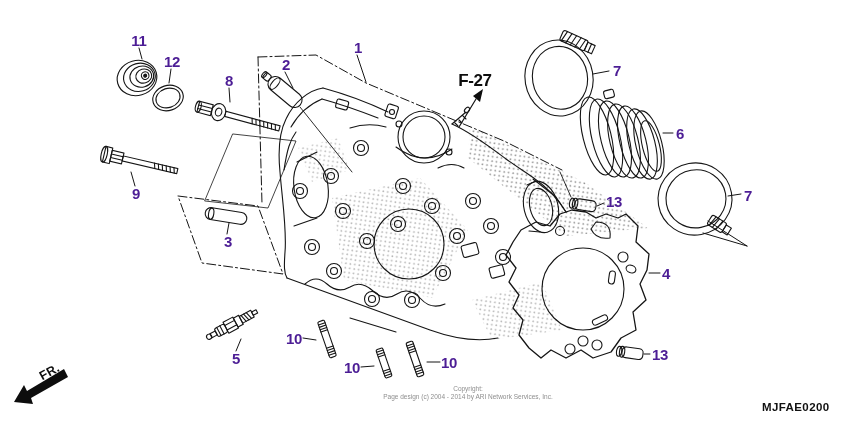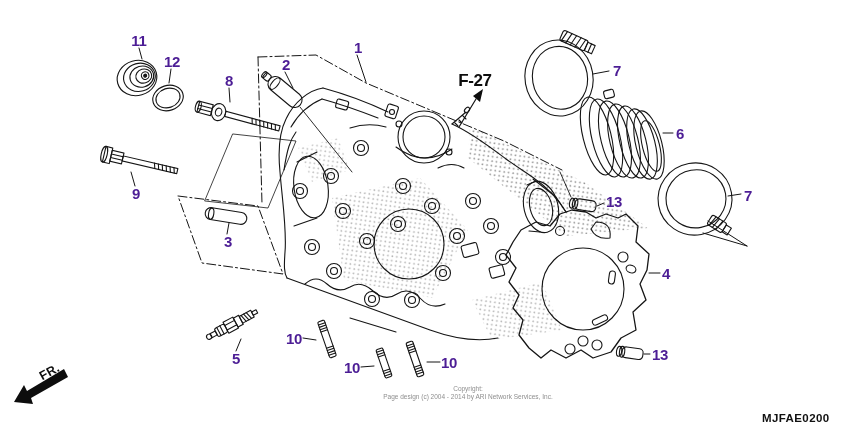--- a/index.html
+++ b/index.html
@@ -21,21 +21,21 @@
   .fr-label{
     position:absolute;left:37px;top:371px;transform:rotate(-29deg);transform-origin:left top;
     font:bold 12.5px "Liberation Sans",sans-serif;color:#0d0d0d;letter-spacing:0.2px;
   }
   .copyright{
     position:absolute;left:468px;top:385px;width:220px;transform:translateX(-50%);
     text-align:center;font:400 6.5px/8px "Liberation Sans",sans-serif;color:#8e8e8e;
   }
   .diagram-code{
     position:absolute;left:762px;top:401px;
-    font:bold 11.5px "Liberation Sans",sans-serif;color:#111;letter-spacing:0.4px;margin-top:11px;
+    font:bold 11.5px "Liberation Sans",sans-serif;color:#111;letter-spacing:0.4px;
   }
 </style>
 </head>
 <body>
 
 <div class="stage">
 
   <svg width="850" height="425" viewBox="0 0 850 425">
     <defs>
       <pattern id="dots" width="4.5" height="4.5" patternUnits="userSpaceOnUse" patternTransform="rotate(8)">

